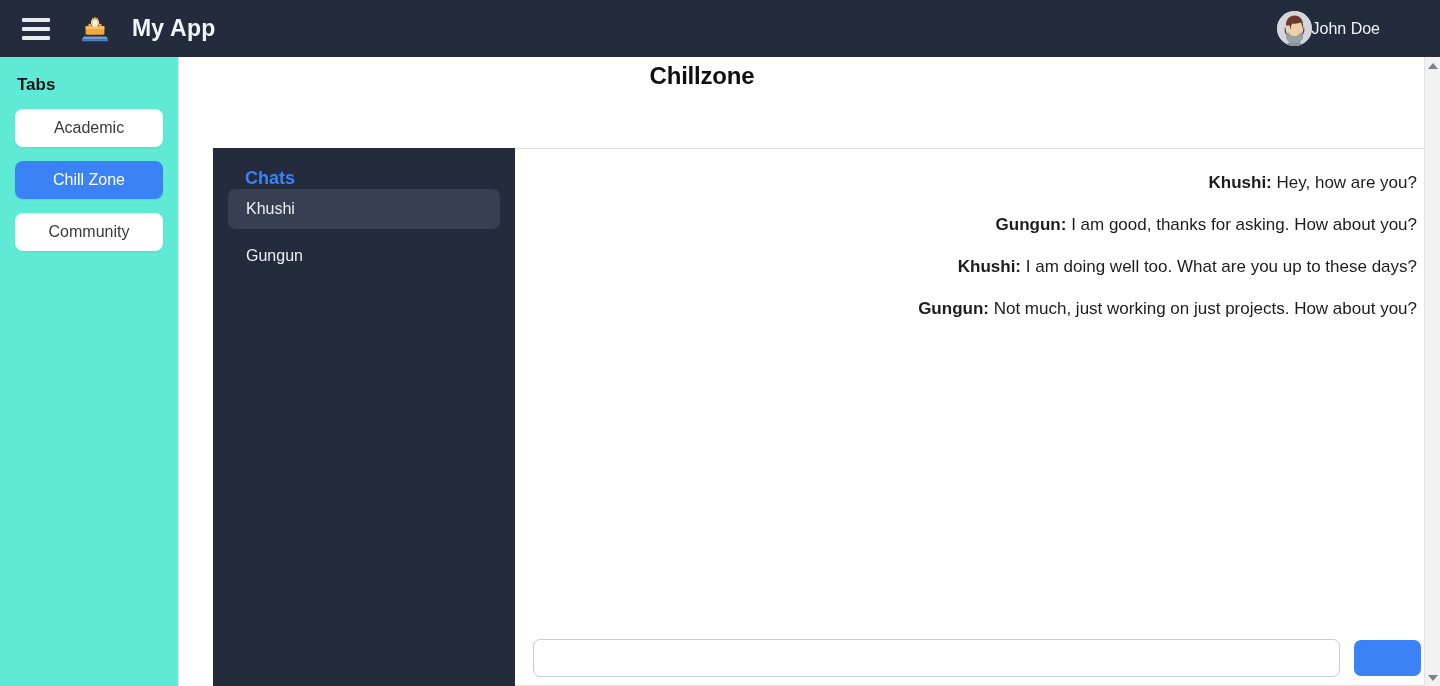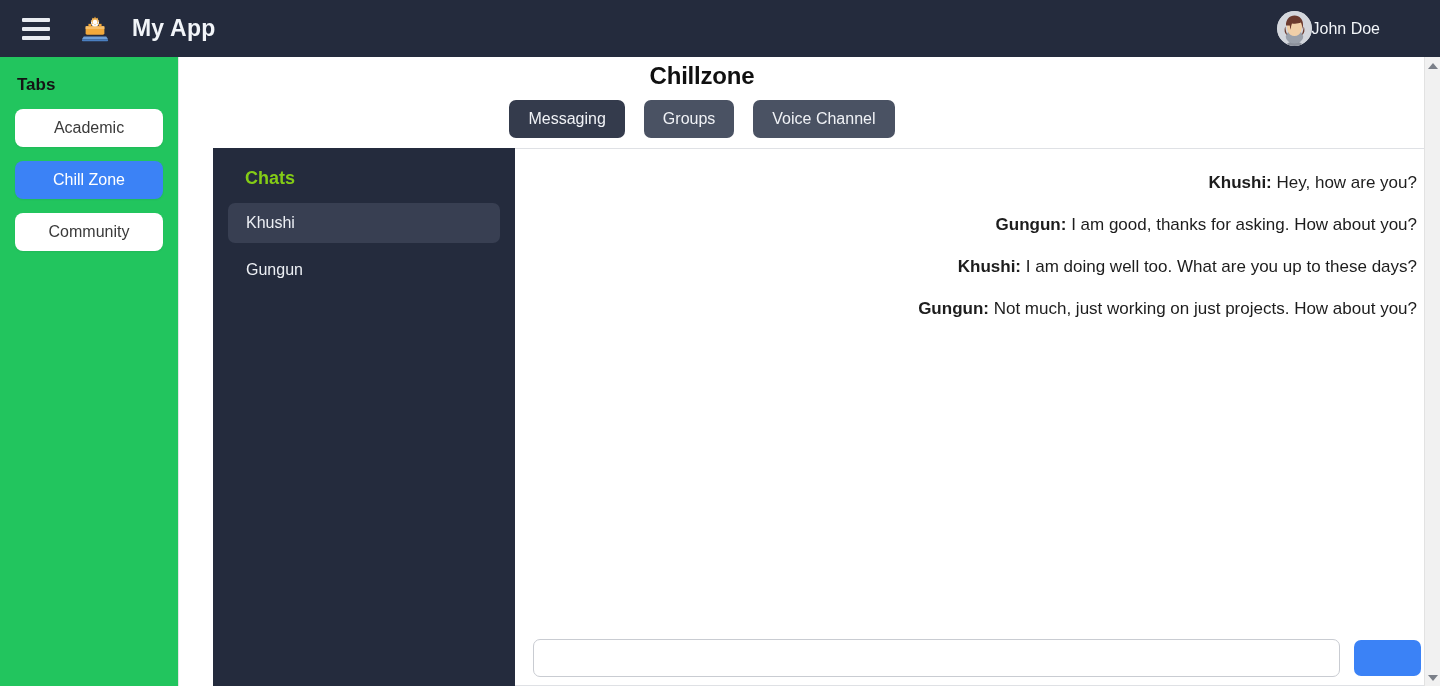--- a/index.html
+++ b/index.html
@@ -76,21 +76,21 @@
     font-size: 16px;
     color: #f2f5f9;
   }
 
   
   .sidebar {
     position: absolute;
     top: 57px; left: 0;
     width: 179px;
     height: 629px;
-    background: #22c55e;
+    background: #5eead4;
     border-right: 1px solid #e4e4e4;
     padding: 18px 0 0 0;
     overflow: hidden;
   }
   .sidebar-heading {
     font-size: 17px;
     font-weight: bold;
     color: #141414;
     padding: 0 0 0 17px;
     margin-bottom: 14px;
@@ -178,22 +178,22 @@
   }
   .chat-list {
     width: 302px;
     background: #242b3d;
     padding: 20px 15px 0 15px;
     flex: none;
   }
   .chat-list-heading {
     font-size: 18px;
     font-weight: bold;
-    color: #84cc16;
-    margin: 0 0 14px 17px;
+    color: #3b82f6;
+    margin: 0 0 0 17px;
   }
   .chat-item {
     padding: 11px 0 11px 18px;
     border-radius: 7px;
     font-size: 16px;
     color: #eceff4;
     cursor: pointer;
     margin-bottom: 7px;
   }
   .chat-item.selected { background: #383f52; }
@@ -327,25 +327,20 @@
 
   <button class="tab-btn">Academic</button>
   <button class="tab-btn active">Chill Zone</button>
   <button class="tab-btn">Community</button>
 
 </div>
 
 <div class="main">
   <div class="page-title">Chillzone</div>
 
-  <div class="channel-tabs">
-    <button class="channel-btn active">Messaging</button>
-    <button class="channel-btn">Groups</button>
-    <button class="channel-btn">Voice Channel</button>
-  </div>
 
   <div class="chat-shell">
 
     <div class="chat-list">
       <div class="chat-list-heading">Chats</div>
       <div class="chat-item selected">Khushi</div>
       <div class="chat-item">Gungun</div>
     </div>
 
     <div class="chat-main">

